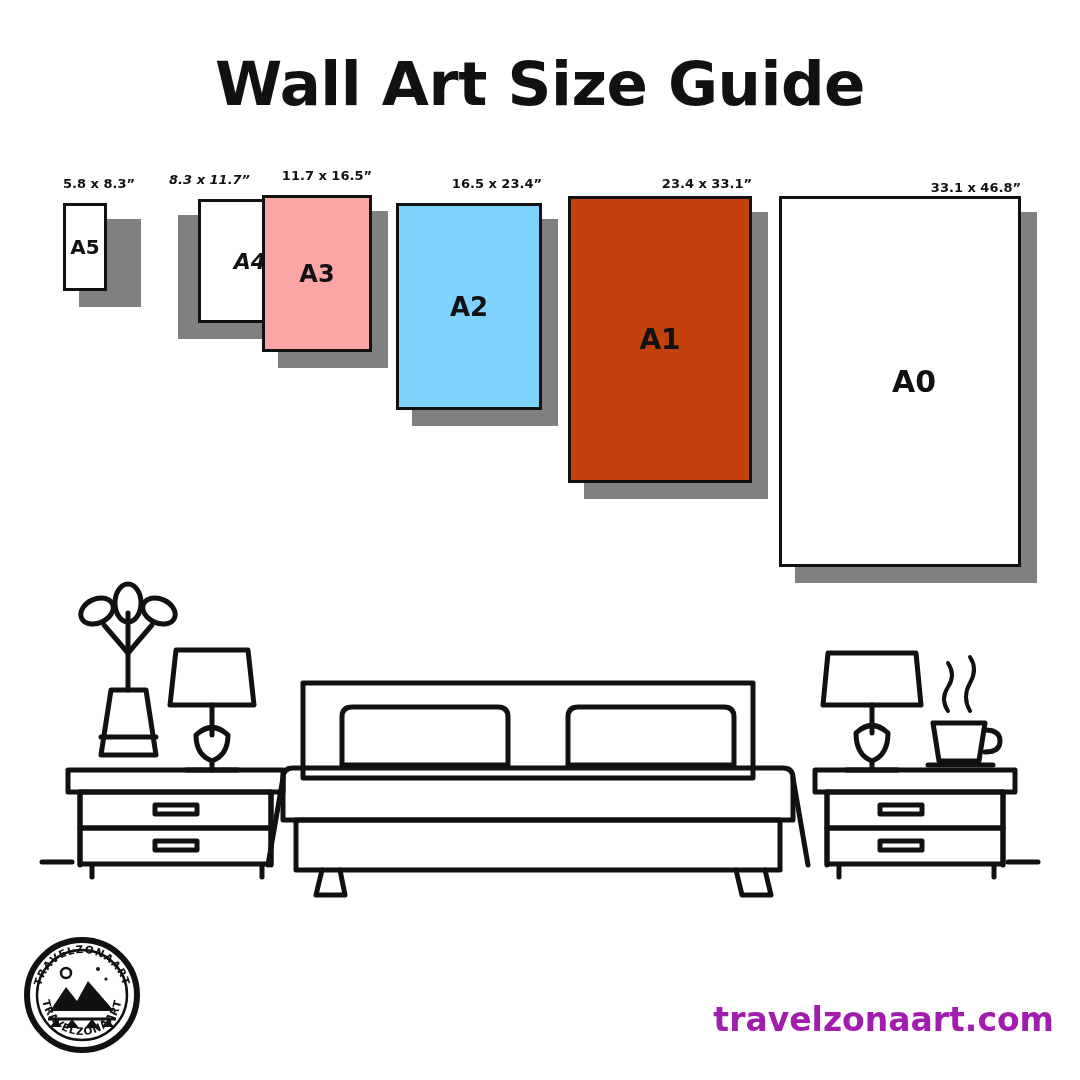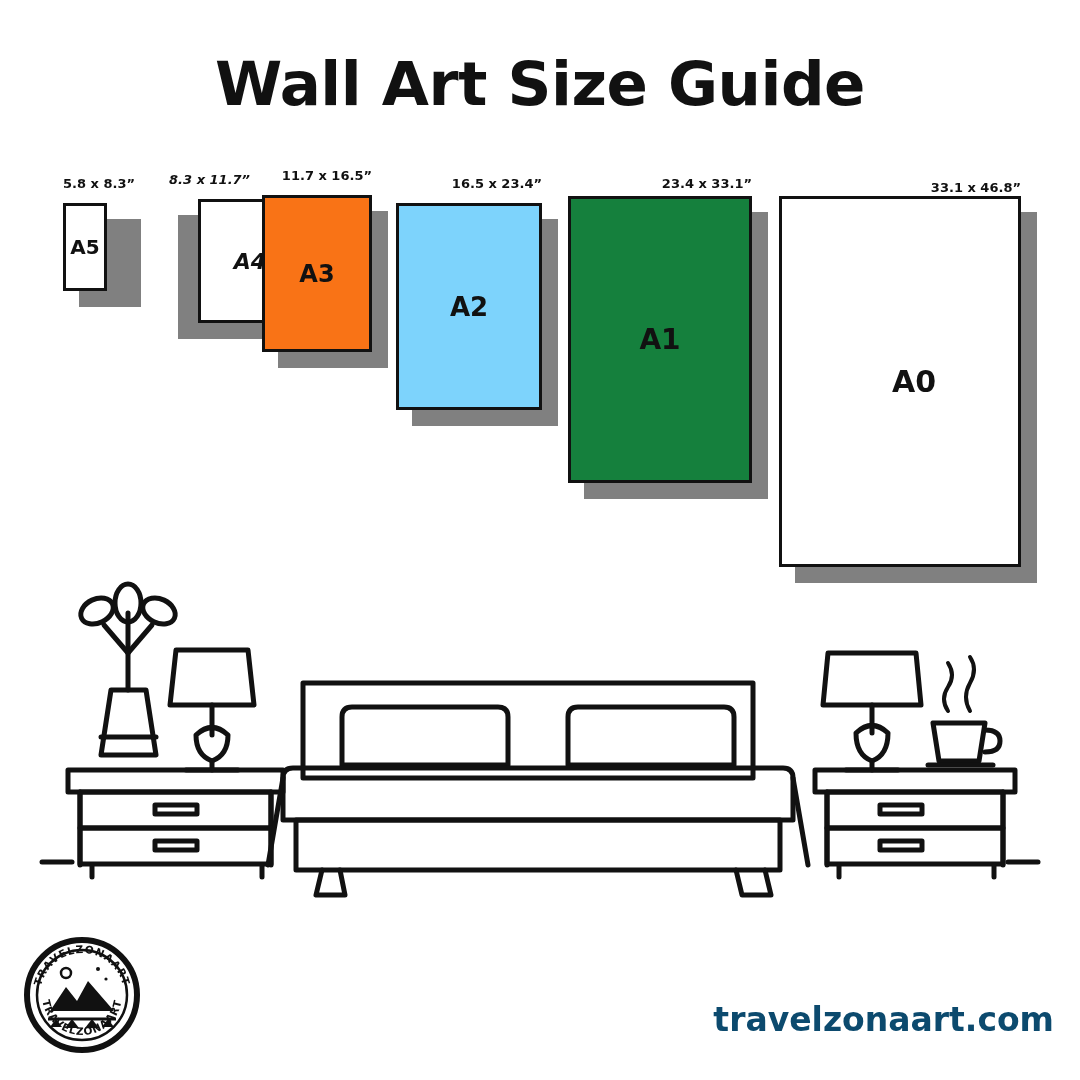--- a/index.html
+++ b/index.html
@@ -85,21 +85,21 @@
     top: 935px;
     width: 120px;
     height: 120px;
   }
   .site {
     position: absolute;
     right: 26px;
     top: 1000px;
     font-size: 33px;
     font-weight: bold;
-    color: #0c4a6e;
+    color: #a21caf;
     font-family: "DejaVu Sans", sans-serif;
   }
 </style>
 </head>
 <body>
 
 <div class="title">Wall Art Size Guide</div>
 
 <div class="frames">
     <div class="frame-group" style="left: 63px; top: 176px; width: 84px; height: 145px;">
@@ -112,35 +112,35 @@
     <div class="frame-group" style="left: 162px; top: 172px; width: 110px; height: 181px; font-style: italic;">
       <div class="frame-label" style="top: 0px; width: 88px;">8.3 x 11.7”</div>
       <div class="frame-shadow" style="background: rgb(128, 128, 128); left: 16px; top: 43px; width: 88px; height: 124px;"></div>
       <div class="frame-box" style="left: 0px; top: 27px; width: 104px; height: 124px; border-color: rgb(17, 17, 17); background: rgb(255, 255, 255); margin-left: 36px;">
         <span class="frame-name" style="font-size: 22px;">A4</span>
       </div>
     </div>
     <div class="frame-group" style="left: 262px; top: 168px; width: 132px; height: 214px;">
       <div class="frame-label" style="top: 0px; width: 110px;">11.7 x 16.5”</div>
       <div class="frame-shadow" style="background: rgb(128, 128, 128); left: 16px; top: 43px; width: 110px; height: 157px;"></div>
-      <div class="frame-box" style="left: 0px; top: 27px; width: 110px; height: 157px; border-color: rgb(17, 17, 17); background: #f97316;">
+      <div class="frame-box" style="left: 0px; top: 27px; width: 110px; height: 157px; border-color: rgb(17, 17, 17); background: #fca5a5;">
         <span class="frame-name" style="font-size: 24px;">A3</span>
       </div>
     </div>
     <div class="frame-group" style="left: 396px; top: 176px; width: 168px; height: 264px;">
       <div class="frame-label" style="top: 0px; width: 146px;">16.5 x 23.4”</div>
       <div class="frame-shadow" style="background: rgb(128, 128, 128); left: 16px; top: 43px; width: 146px; height: 207px;"></div>
       <div class="frame-box" style="left: 0px; top: 27px; width: 146px; height: 207px; border-color: rgb(17, 17, 17); background: #7dd3fc;">
         <span class="frame-name" style="font-size: 26px;">A2</span>
       </div>
     </div>
     <div class="frame-group" style="left: 568px; top: 176px; width: 206px; height: 337px;">
       <div class="frame-label" style="top: 0px; width: 184px;">23.4 x 33.1”</div>
       <div class="frame-shadow" style="background: rgb(128, 128, 128); left: 16px; top: 36px; width: 184px; height: 287px;"></div>
-      <div class="frame-box" style="left: 0px; top: 20px; width: 184px; height: 287px; border-color: rgb(17, 17, 17); background: #15803d;">
+      <div class="frame-box" style="left: 0px; top: 20px; width: 184px; height: 287px; border-color: rgb(17, 17, 17); background: #c2410c;">
         <span class="frame-name" style="font-size: 28px;">A1</span>
       </div>
     </div>
     <div class="frame-group" style="left: 779px; top: 180px; width: 264px; height: 417px;">
       <div class="frame-label" style="top: 0px; width: 242px;">33.1 x 46.8”</div>
       <div class="frame-shadow" style="background: rgb(128, 128, 128); left: 16px; top: 32px; width: 242px; height: 371px;"></div>
       <div class="frame-box" style="left: 0px; top: 16px; width: 242px; height: 371px; border-color: rgb(17, 17, 17); background: rgb(255, 255, 255); padding-left: 28px;">
         <span class="frame-name" style="font-size: 30px;">A0</span>
       </div>
     </div>

